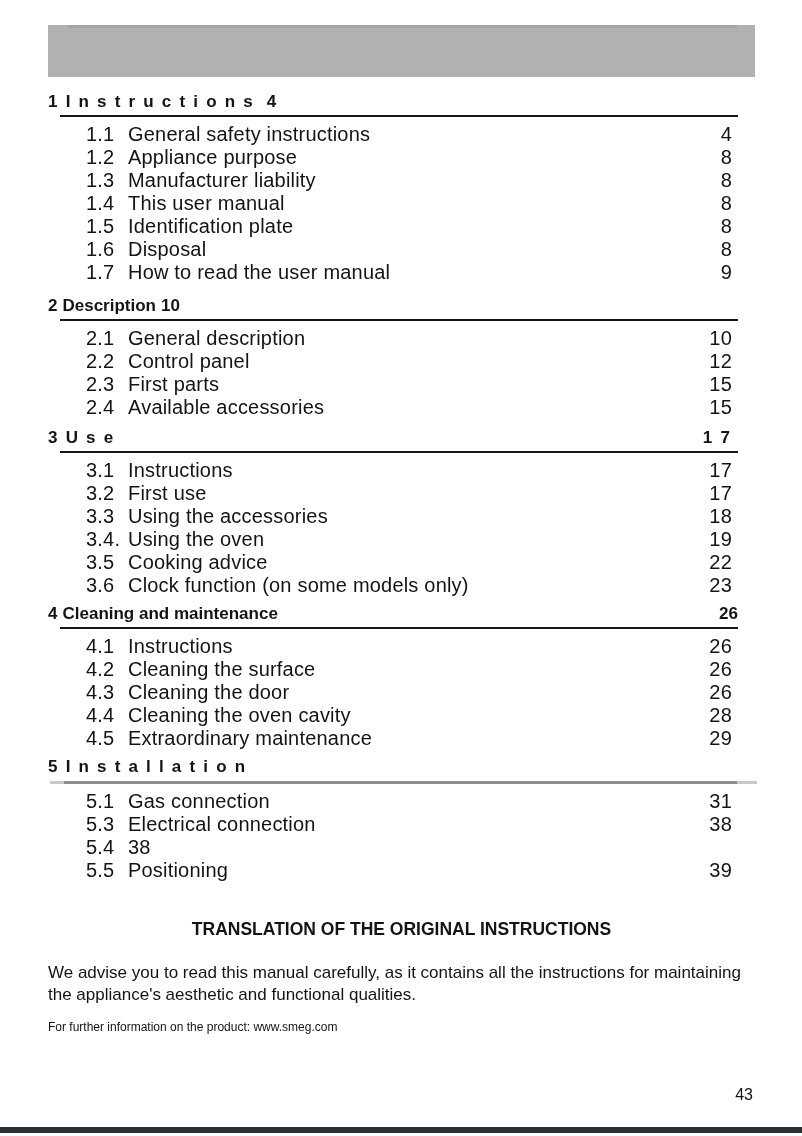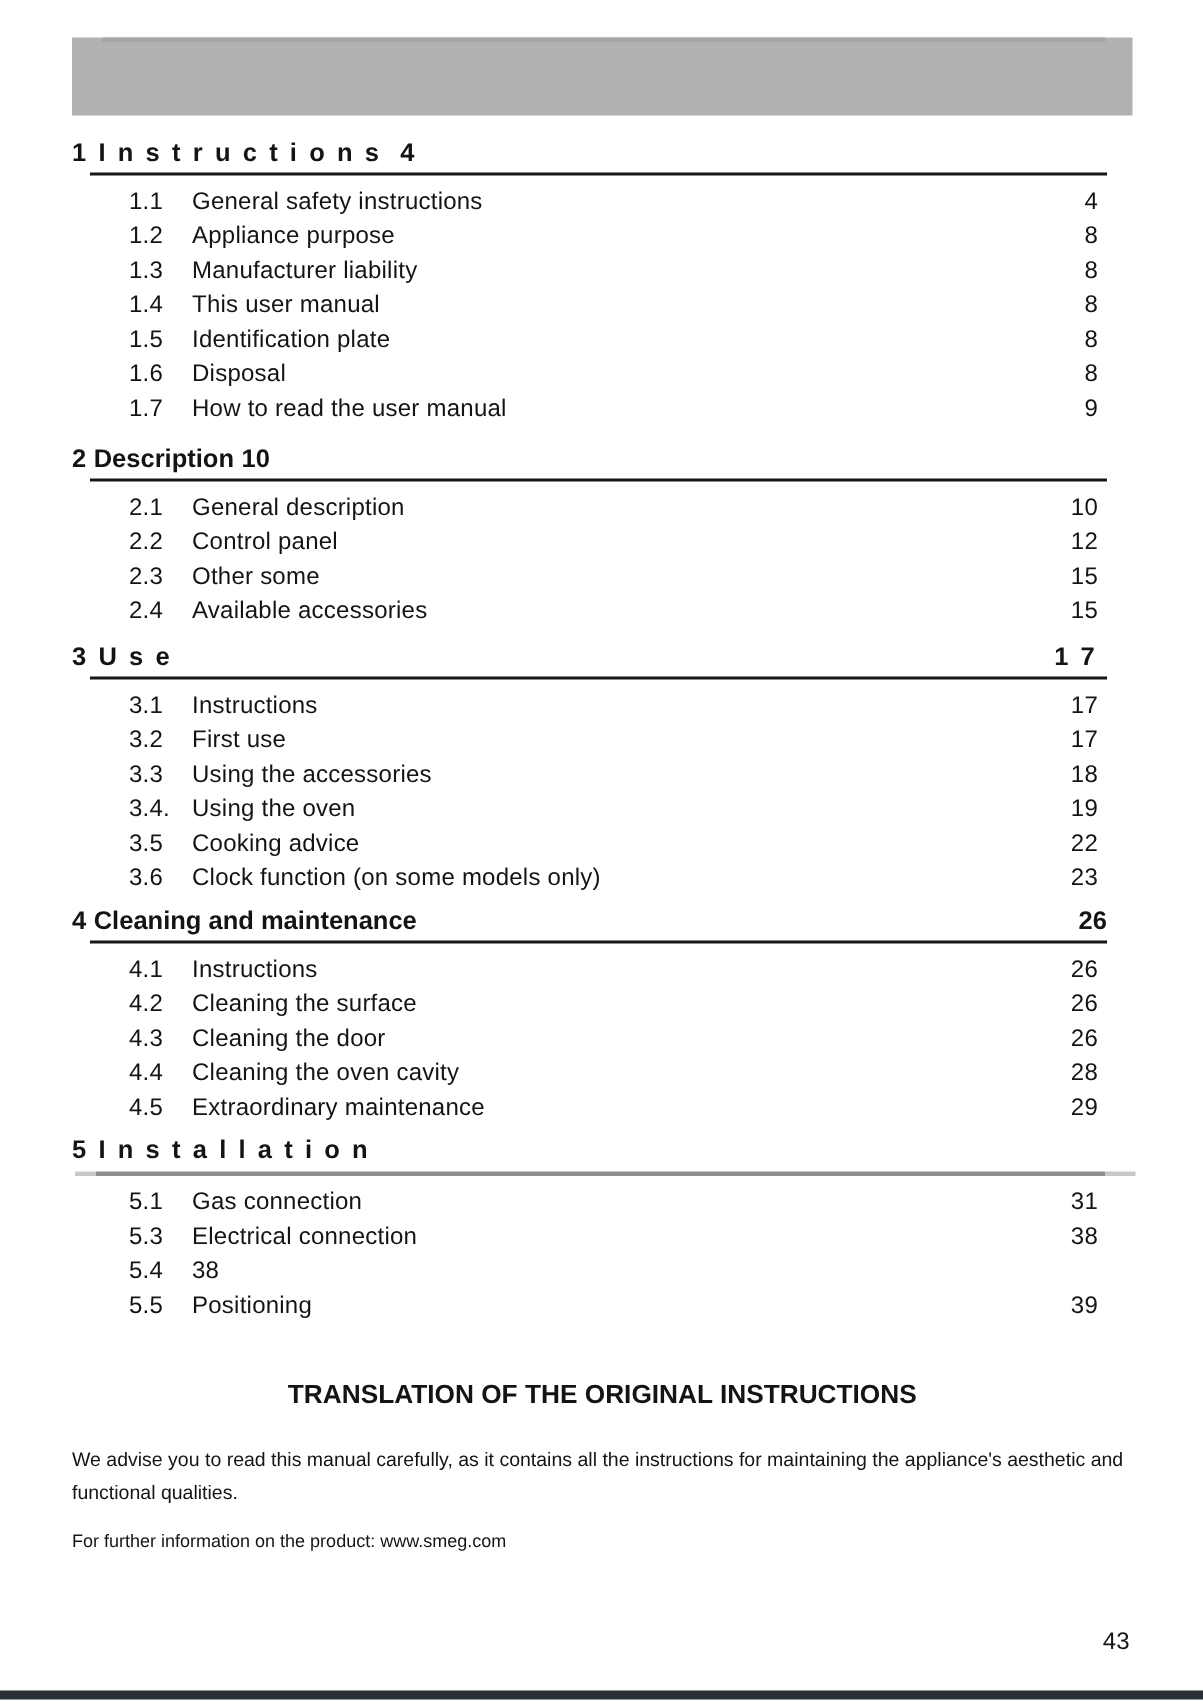--- a/index.html
+++ b/index.html
@@ -48,38 +48,38 @@
   .s5 .sec-rule{
     height:3px;margin-left:2px;margin-right:-19px;margin-top:3px;
     background:linear-gradient(90deg,
       #c9c9c9 0,#c9c9c9 14px,
       #8d8d8d 14px,#8d8d8d calc(100% - 20px),
       #c9c9c9 calc(100% - 20px),#c9c9c9 100%);
   }
   .sec-items{list-style:none;margin:6px 0 0 0;padding:0;}
   .toc-row{
     display:flex;align-items:center;height:23px;
-    font-size:16px;letter-spacing:0.01em;
+    font-size:20px;letter-spacing:0.01em;
   }
   .row-num{margin-left:38px;width:42px;flex:0 0 auto;}
   .row-label{flex:1 1 auto;}
   .row-page{flex:0 0 auto;text-align:right;padding-right:6px;}
   .s2{margin-top:11px;}
   .s3{margin-top:8px;}
   .s4{margin-top:6px;}
   .s5{margin-top:6px;}
   
   .footer{
     position:absolute;left:48px;top:916px;width:707px;
   }
   .footer-title{
     text-align:center;font-weight:bold;font-size:17.5px;line-height:26px;
   }
   .footer-para{
-    margin:20px 0 0 0;font-size:13px;line-height:22px;
+    margin:20px 0 0 0;font-size:17px;line-height:22px;
   }
   .footer-info{
     margin:10px 0 0 0;font-size:12px;line-height:22px;
   }
   .page-number{
     position:absolute;top:1086px;right:49px;
     font-size:16px;
   }
   .bottom-bar{
     position:absolute;left:0;right:0;bottom:3px;height:6px;
@@ -163,21 +163,21 @@
     </li>
 
     <li class="toc-row">
       <span class="row-num">2.2</span>
       <span class="row-label">Control panel</span>
       <span class="row-page">12</span>
     </li>
 
     <li class="toc-row">
       <span class="row-num">2.3</span>
-      <span class="row-label">Other some</span>
+      <span class="row-label">First parts</span>
       <span class="row-page">15</span>
     </li>
 
     <li class="toc-row">
       <span class="row-num">2.4</span>
       <span class="row-label">Available accessories</span>
       <span class="row-page">15</span>
     </li>
   </ul>
     </section>

